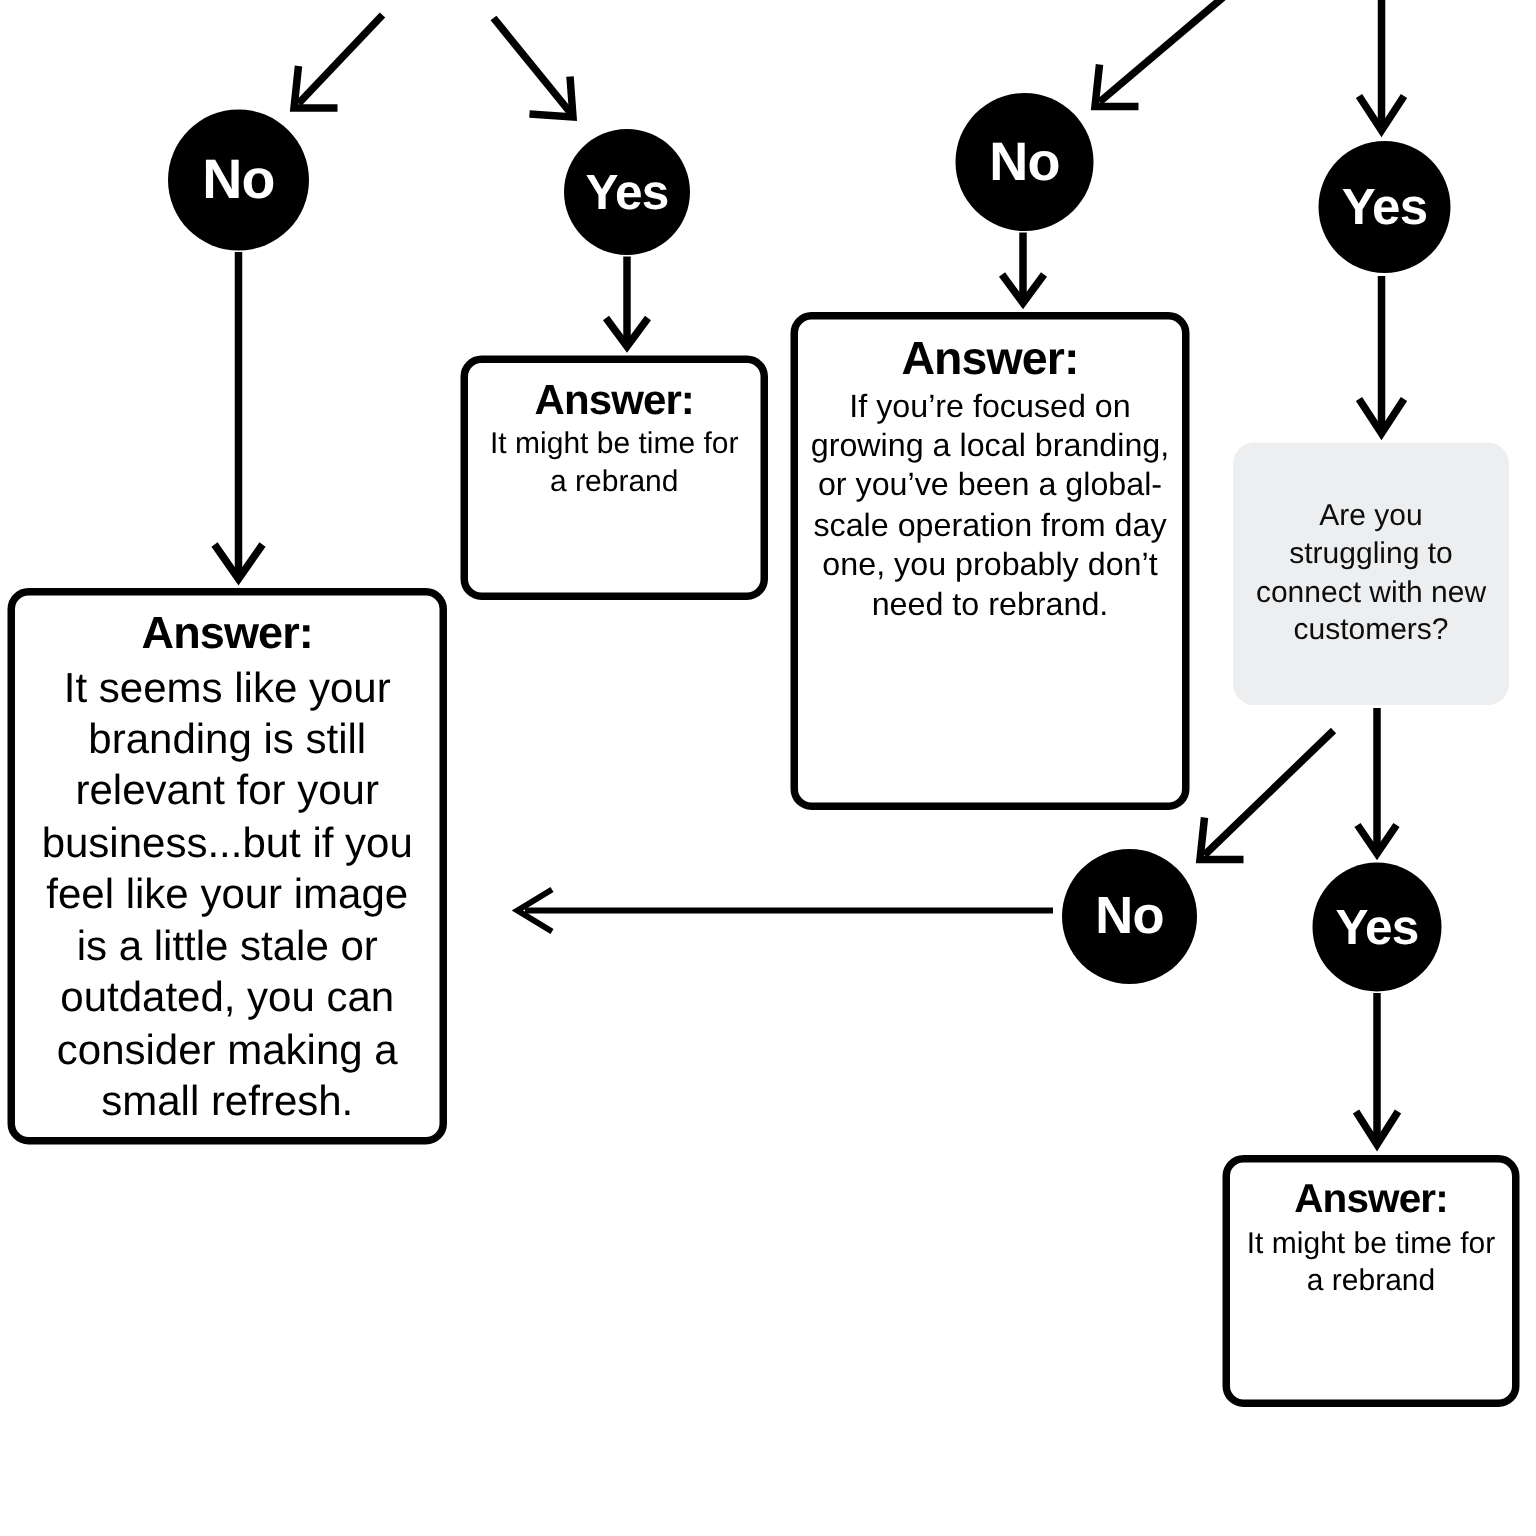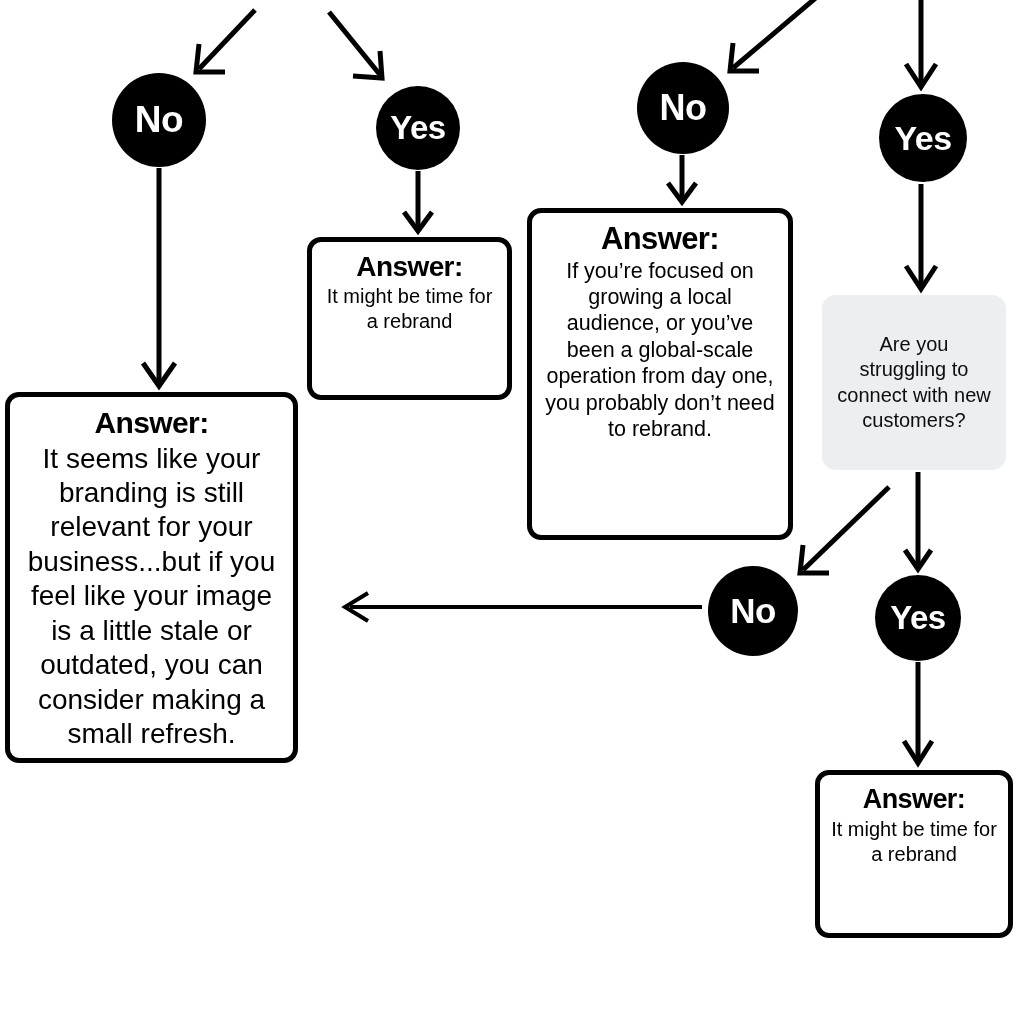--- a/index.html
+++ b/index.html
@@ -197,21 +197,21 @@
     <div class="answer-body">It seems like your branding is still relevant for your business...but if you feel like your image is a little stale or outdated, you can consider making a small refresh.</div>
   </div>
 
   <div class="answer-box" id="box-answer-rebrand-top">
     <div class="answer-title">Answer:</div>
     <div class="answer-body">It might be time for a rebrand</div>
   </div>
 
   <div class="answer-box" id="box-answer-middle">
     <div class="answer-title">Answer:</div>
-    <div class="answer-body">If you’re focused on growing a local audience, or you’ve been a global-scale operation from day one, you probably don’t need to rebrand.</div>
+    <div class="answer-body">If you’re focused on growing a local branding, or you’ve been a global-scale operation from day one, you probably don’t need to rebrand.</div>
   </div>
 
   <div class="answer-box" id="box-answer-rebrand-bottom">
     <div class="answer-title">Answer:</div>
     <div class="answer-body">It might be time for a rebrand</div>
   </div>
 
   <div class="question-box" id="box-question-customers">
     <span>Are you struggling to connect with new customers?</span>
   </div>

